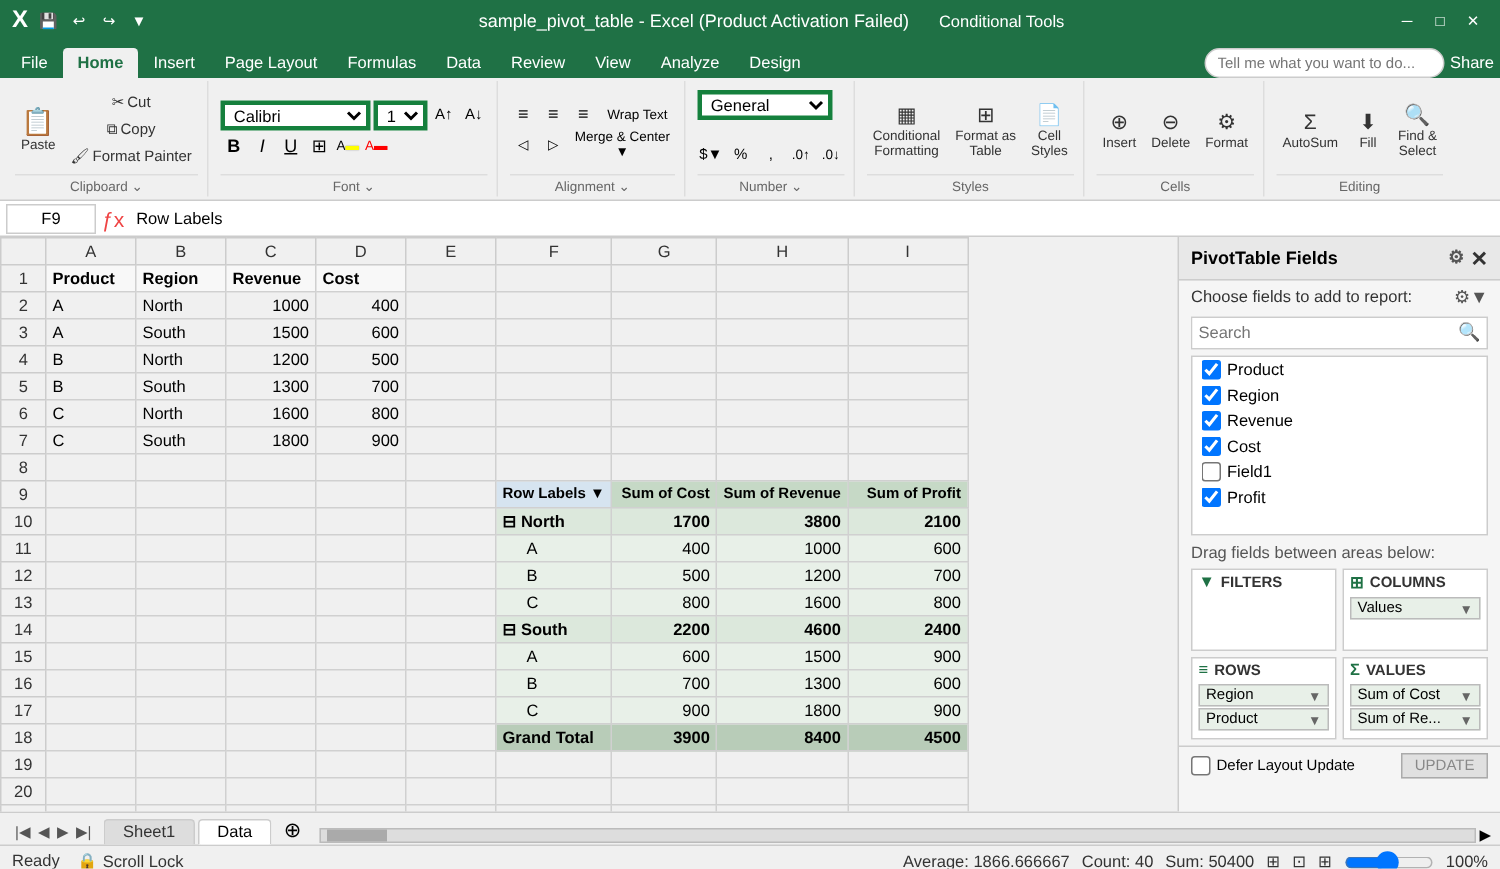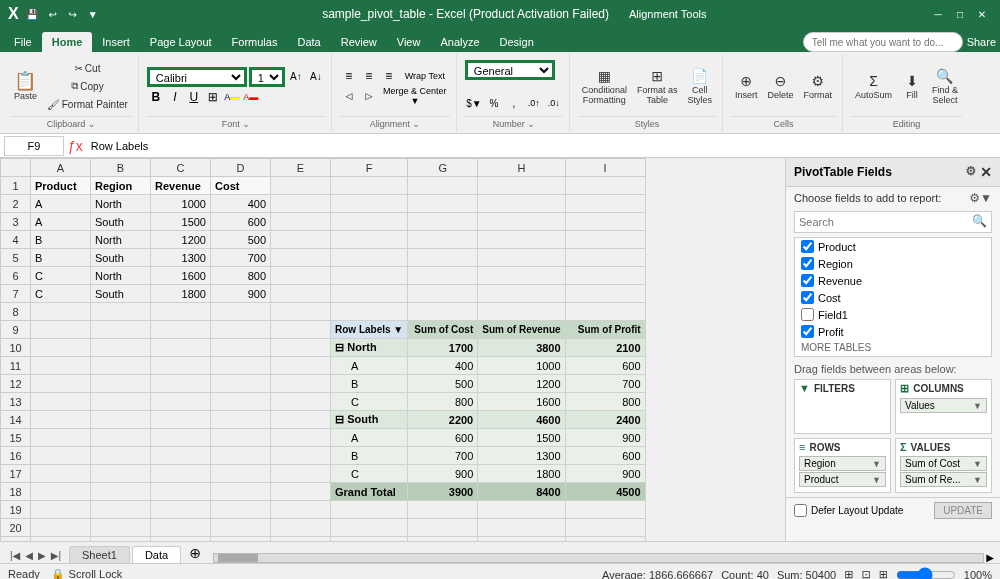--- a/index.html
+++ b/index.html
@@ -378,21 +378,21 @@
     <div class="quick-access">
       <span class="qa-btn">💾</span>
       <span class="qa-btn">↩</span>
       <span class="qa-btn">↪</span>
       <span class="qa-btn">▼</span>
     </div>
   </div>
   <div class="title-center">
     <span>sample_pivot_table - Excel (Product Activation Failed)</span>
     &nbsp;&nbsp;&nbsp;&nbsp;
-    <span style="font-size:11px;">Alignment Tools</span>
+    <span style="font-size:11px;">Conditional Tools</span>
   </div>
   <div class="title-right">
     <span class="win-btn">─</span>
     <span class="win-btn">□</span>
     <span class="win-btn close">✕</span>
   </div>
 </div>
 
 <div id="ribbon-tabs">
   <span class="ribbon-tab">File</span>
@@ -882,21 +882,20 @@
         <span>Cost</span>
       </div>
       <div class="pivot-field">
         <input type="checkbox" style="">
         <span>Field1</span>
       </div>
       <div class="pivot-field">
         <input type="checkbox" checked="" style="">
         <span>Profit</span>
       </div>
-      <div class="more-tables">MORE TABLES</div>
     </div>
 
     <div id="pivot-areas">
       <div class="drag-label">Drag fields between areas below:</div>
       <div class="pivot-areas-grid">
 
         <div class="pivot-area-box">
           <div class="pivot-area-title">
             <span class="icon">▼</span>
             <span>FILTERS</span>

